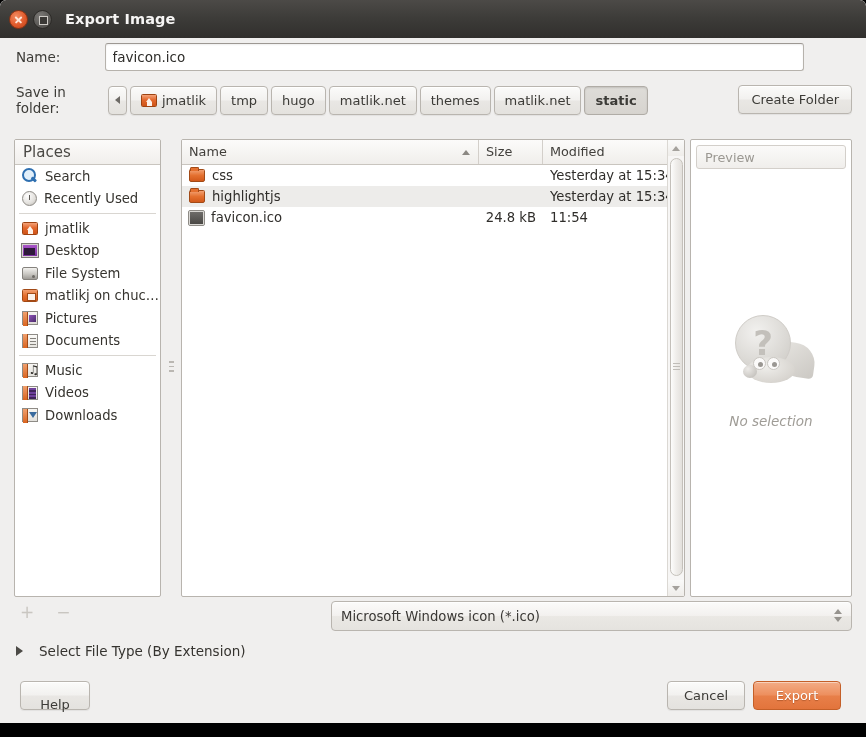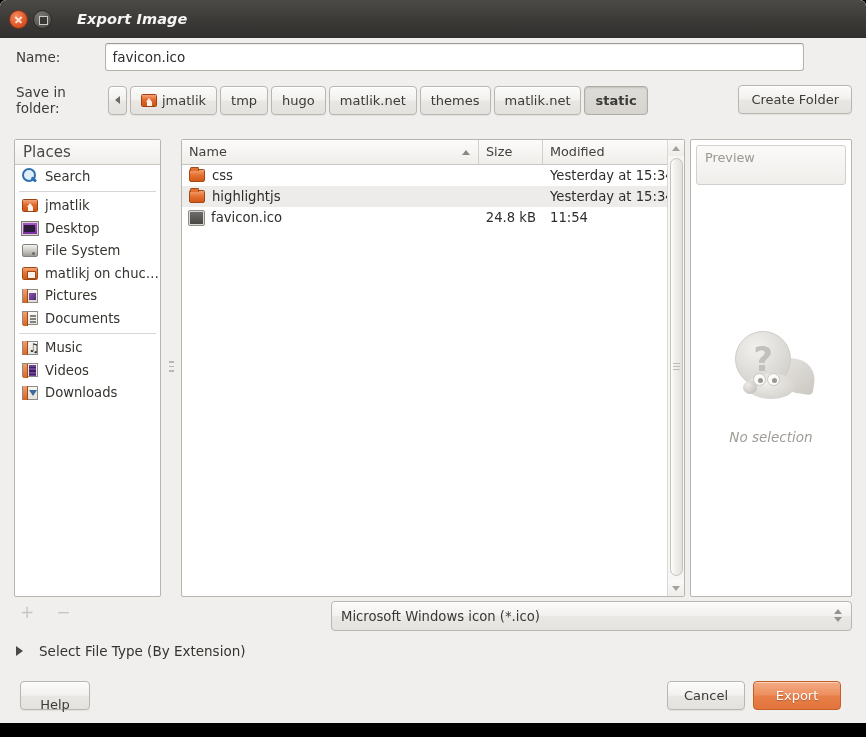--- a/index.html
+++ b/index.html
@@ -55,23 +55,22 @@
   .winbtn.maximize::after {
     content: ""; position: absolute;
     left: 5px; top: 5px; width: 7px; height: 7px;
     background: #3a3835;
     border: 1.5px solid #cdcac5;
   }
   .title-text {
     color: #f6f5f4;
     font-size: 14.5px;
     font-weight: bold;
-    margin-left: 20px;
+    margin-left: 8px;
     letter-spacing: 0.1px;
-    font-style: italic;
   }
 
   
   .gbtn {
     background: linear-gradient(to bottom, #fbfbfa 0%, #f2f1ef 48%, #e9e7e4 52%, #e4e2de 100%);
     border: 1px solid #b9b5af;
     border-radius: 4px;
     box-shadow: 0 1px 0 rgba(255,255,255,0.85) inset, 0 1px 1px rgba(0,0,0,0.06);
     color: #3c3b37;
     font-size: 13px;
@@ -423,21 +422,21 @@
   .preview {
     position: absolute; left: 676px; top: 0;
     width: 162px; height: 458px;
     background: #ffffff;
     border: 1px solid #b8b4ae;
     border-radius: 2px;
     overflow: hidden;
   }
   .preview-tab {
     margin: 5px 5px 0 5px;
-    height: 40px; line-height: 23px;
+    height: 24px; line-height: 23px;
     padding-left: 8px;
     font-size: 12.8px; color: #9b9892;
     background: linear-gradient(to bottom, #fbfaf9 0%, #f0eeeb 100%);
     border: 1px solid #d3cfca;
     border-radius: 3px;
   }
   .preview-body {
     height: 404px;
     display: flex; flex-direction: column;
     align-items: center; justify-content: center;
@@ -598,20 +597,24 @@
   </div>
 
   <div class="panes">
 
     <div class="sidebar">
       <div class="sidebar-header">Places</div>
 
       <div class="place">
         <span class="ico ico-search"></span>
         <span>Search</span>
+      </div>
+      <div class="place">
+        <span class="ico ico-clock"></span>
+        <span>Recently Used</span>
       </div>
 
       <div class="place-sep"></div>
 
       <div class="place">
         <span class="ico ico-home"></span>
         <span>jmatlik</span>
       </div>
       <div class="place">
         <span class="ico ico-desktop"></span>

